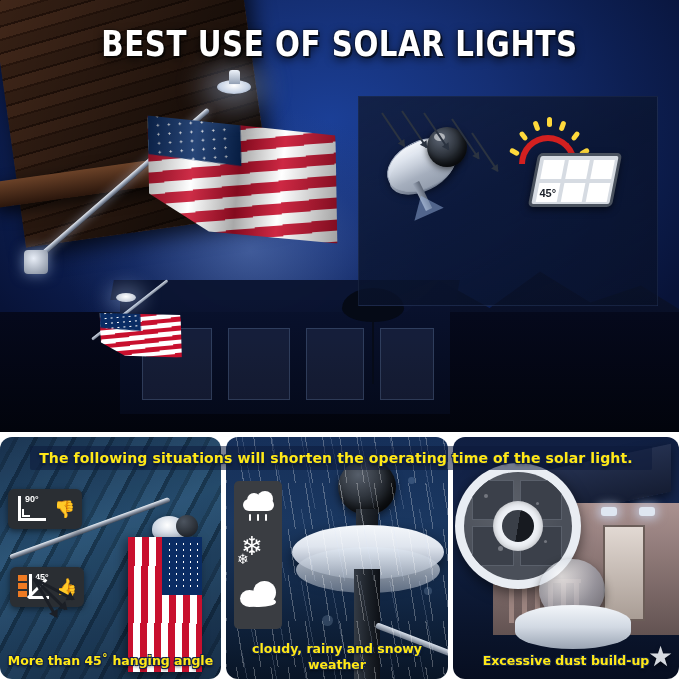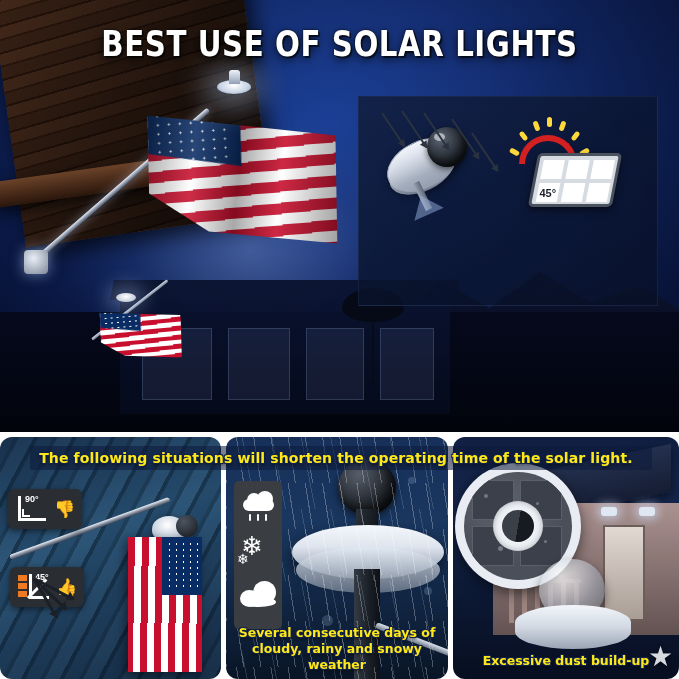--- a/index.html
+++ b/index.html
@@ -470,20 +470,21 @@
         </div>
         <span class="thumb up">👍</span>
       </div>
 
       <div class="arrbundle">
         <span style="transform:rotate(28deg);"></span>
         <span style="transform:rotate(44deg);"></span>
         <span style="transform:rotate(60deg);"></span>
       </div>
 
+      <div class="cap">More than 45˚ hanging angle</div>
     </div>
 
     <div class="bp bp2">
       <div class="rainbg2"></div>
       <div class="p2bulb"></div>
       <div class="p2neck"></div>
       <div class="p2disc"></div>
       <div class="p2disc2"></div>
       <div class="p2pole"></div>
       <div class="p2arm"></div>
@@ -505,21 +506,20 @@
         <div class="snow">❄</div>
         <div class="snow-sm">❄</div>
         <div class="cloud2">
           <span class="cb c2a"></span>
           <span class="cb c2b"></span>
           <span class="cb c2c"></span>
         </div>
       </div>
 
       <div class="cap two">
-        <div>Several consecutive days of</div>
         <div>cloudy, rainy and snowy weather</div>
       </div>
     </div>
 
     <div class="bp bp3">
       <div class="housebg"></div>
       <div class="h3roof"></div>
       <div class="h3body"></div>
       <div class="h3win"></div>
       <div class="h3door"></div>

